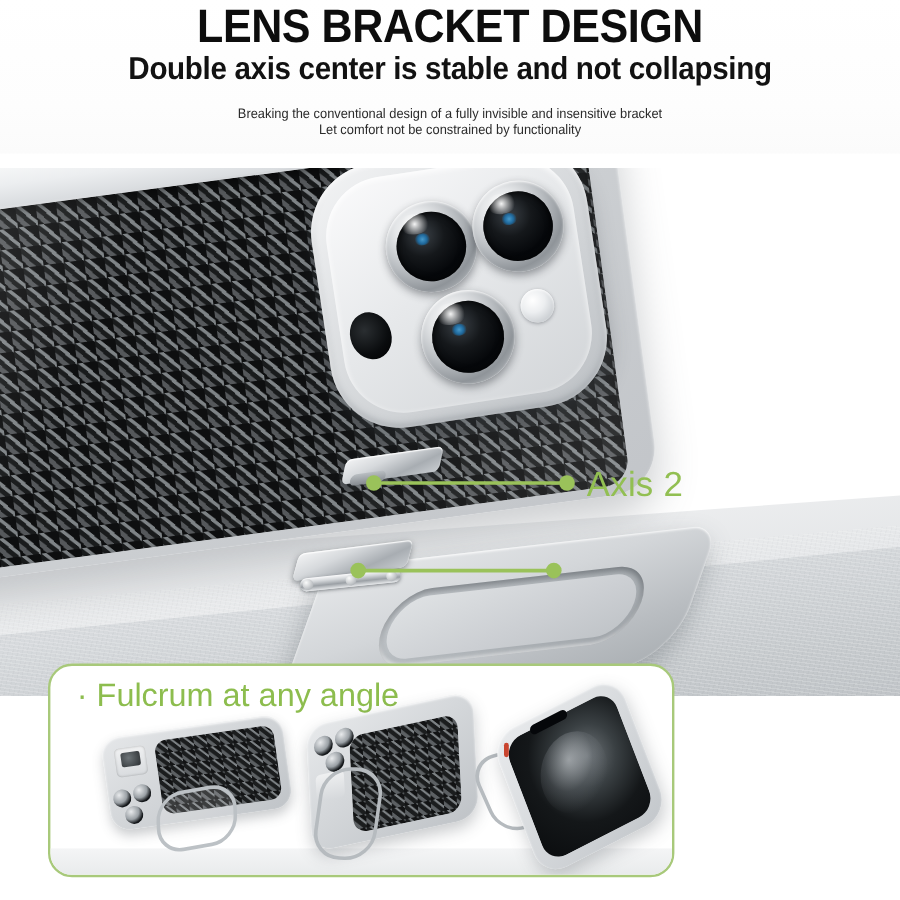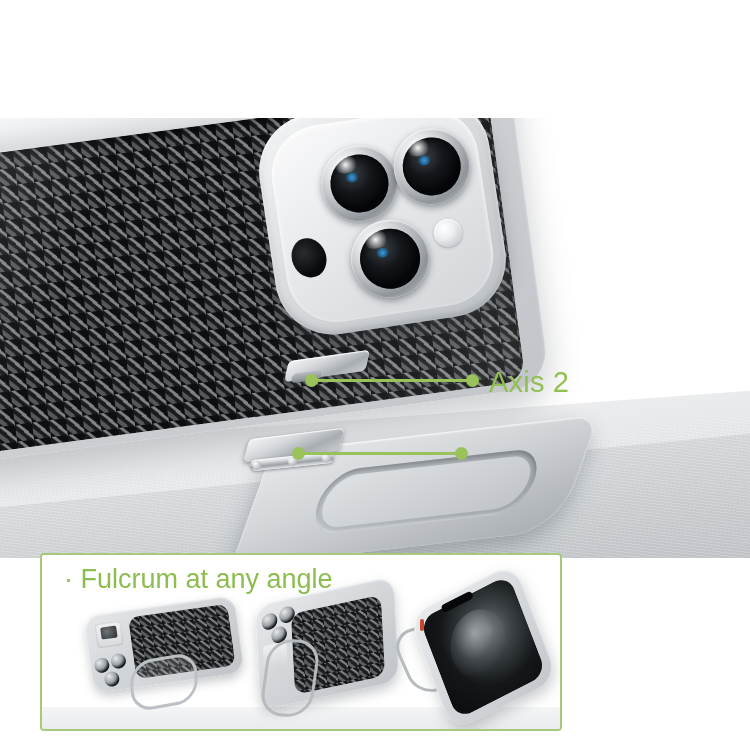--- a/index.html
+++ b/index.html
@@ -32,21 +32,21 @@
   .h-small{
     position:absolute;left:0;width:750px;text-align:center;
     font-size:11.4px;line-height:15px;color:#2b2b2b;
     transform:scaleX(0.94);transform-origin:center top;
     white-space:nowrap;
   }
   .h-small.l1{top:88px;}
   .h-small.l2{top:102px;}
 
   
-  .scene{position:absolute;left:0;top:118px;width:750px;height:440px;overflow:hidden;text-align:center;}
+  .scene{position:absolute;left:0;top:140px;width:750px;height:440px;overflow:hidden;text-align:center;}
 
   
   .desk{
     position:absolute;left:-40px;top:300px;width:840px;height:200px;
     background:linear-gradient(175deg,#f2f3f4 0%,#e3e5e7 45%,#d2d5d8 100%);
     transform:skewY(-4.2deg);
   }
   .desk2{
     position:absolute;left:-60px;top:352px;width:880px;height:150px;
     background:linear-gradient(178deg,#d9dcdf 0%,#c6cacd 60%,#bcc0c4 100%);
@@ -184,21 +184,21 @@
   .leader{position:absolute;height:3px;background:#9ac25a;border-radius:2px;z-index:30;}
   .ldot{position:absolute;width:13px;height:13px;border-radius:50%;background:#9ac25a;z-index:31;}
   .axis-label{
     position:absolute;z-index:32;color:#92bf52;
     font-size:29px;line-height:30px;letter-spacing:.2px;white-space:nowrap;
   }
 
   
   .panel{
     position:absolute;left:40px;top:553px;width:518px;height:174px;
-    border:2px solid #a8c97a;border-radius:4px;background:#ffffff;
+    border:2px solid #a8c97a;border-radius:20px;background:#ffffff;
     z-index:25;overflow:hidden;
   }
   .panel-title{
     position:absolute;left:22px;top:8px;color:#8dbd4e;
     font-size:27px;line-height:32px;white-space:nowrap;
   }
   .shot{position:absolute;bottom:6px;}
   .shot-floor{
     position:absolute;left:0;bottom:0;width:518px;height:22px;
     background:linear-gradient(#f4f5f6,#e9ebec);
@@ -289,20 +289,26 @@
     position:absolute;left:-12px;top:46px;width:44px;height:62px;
     border:3px solid #b6bbbf;border-radius:22px;transform:rotate(-24deg) skewY(8deg);
   }
   .t3 .rbtn{position:absolute;left:6px;top:40px;width:4px;height:12px;border-radius:2px;background:#c9452f;}
 </style>
 </head>
 <body>
 
 <div id="stage">
 
+  <div class="header">
+    <div class="h-title">LENS BRACKET DESIGN</div>
+    <div class="h-sub">Double axis center is stable and not collapsing</div>
+    <div class="h-small l1">Breaking the conventional design of a fully invisible and insensitive bracket</div>
+    <div class="h-small l2">Let comfort not be constrained by functionality</div>
+  </div>
 
   <div class="scene">
 
     <div class="desk"></div>
     <div class="desk2"></div>
     <div class="desk-tex"></div>
 
     <div class="case-wrap">
       <div class="case-body"></div>
       <div class="case-rail"></div>

